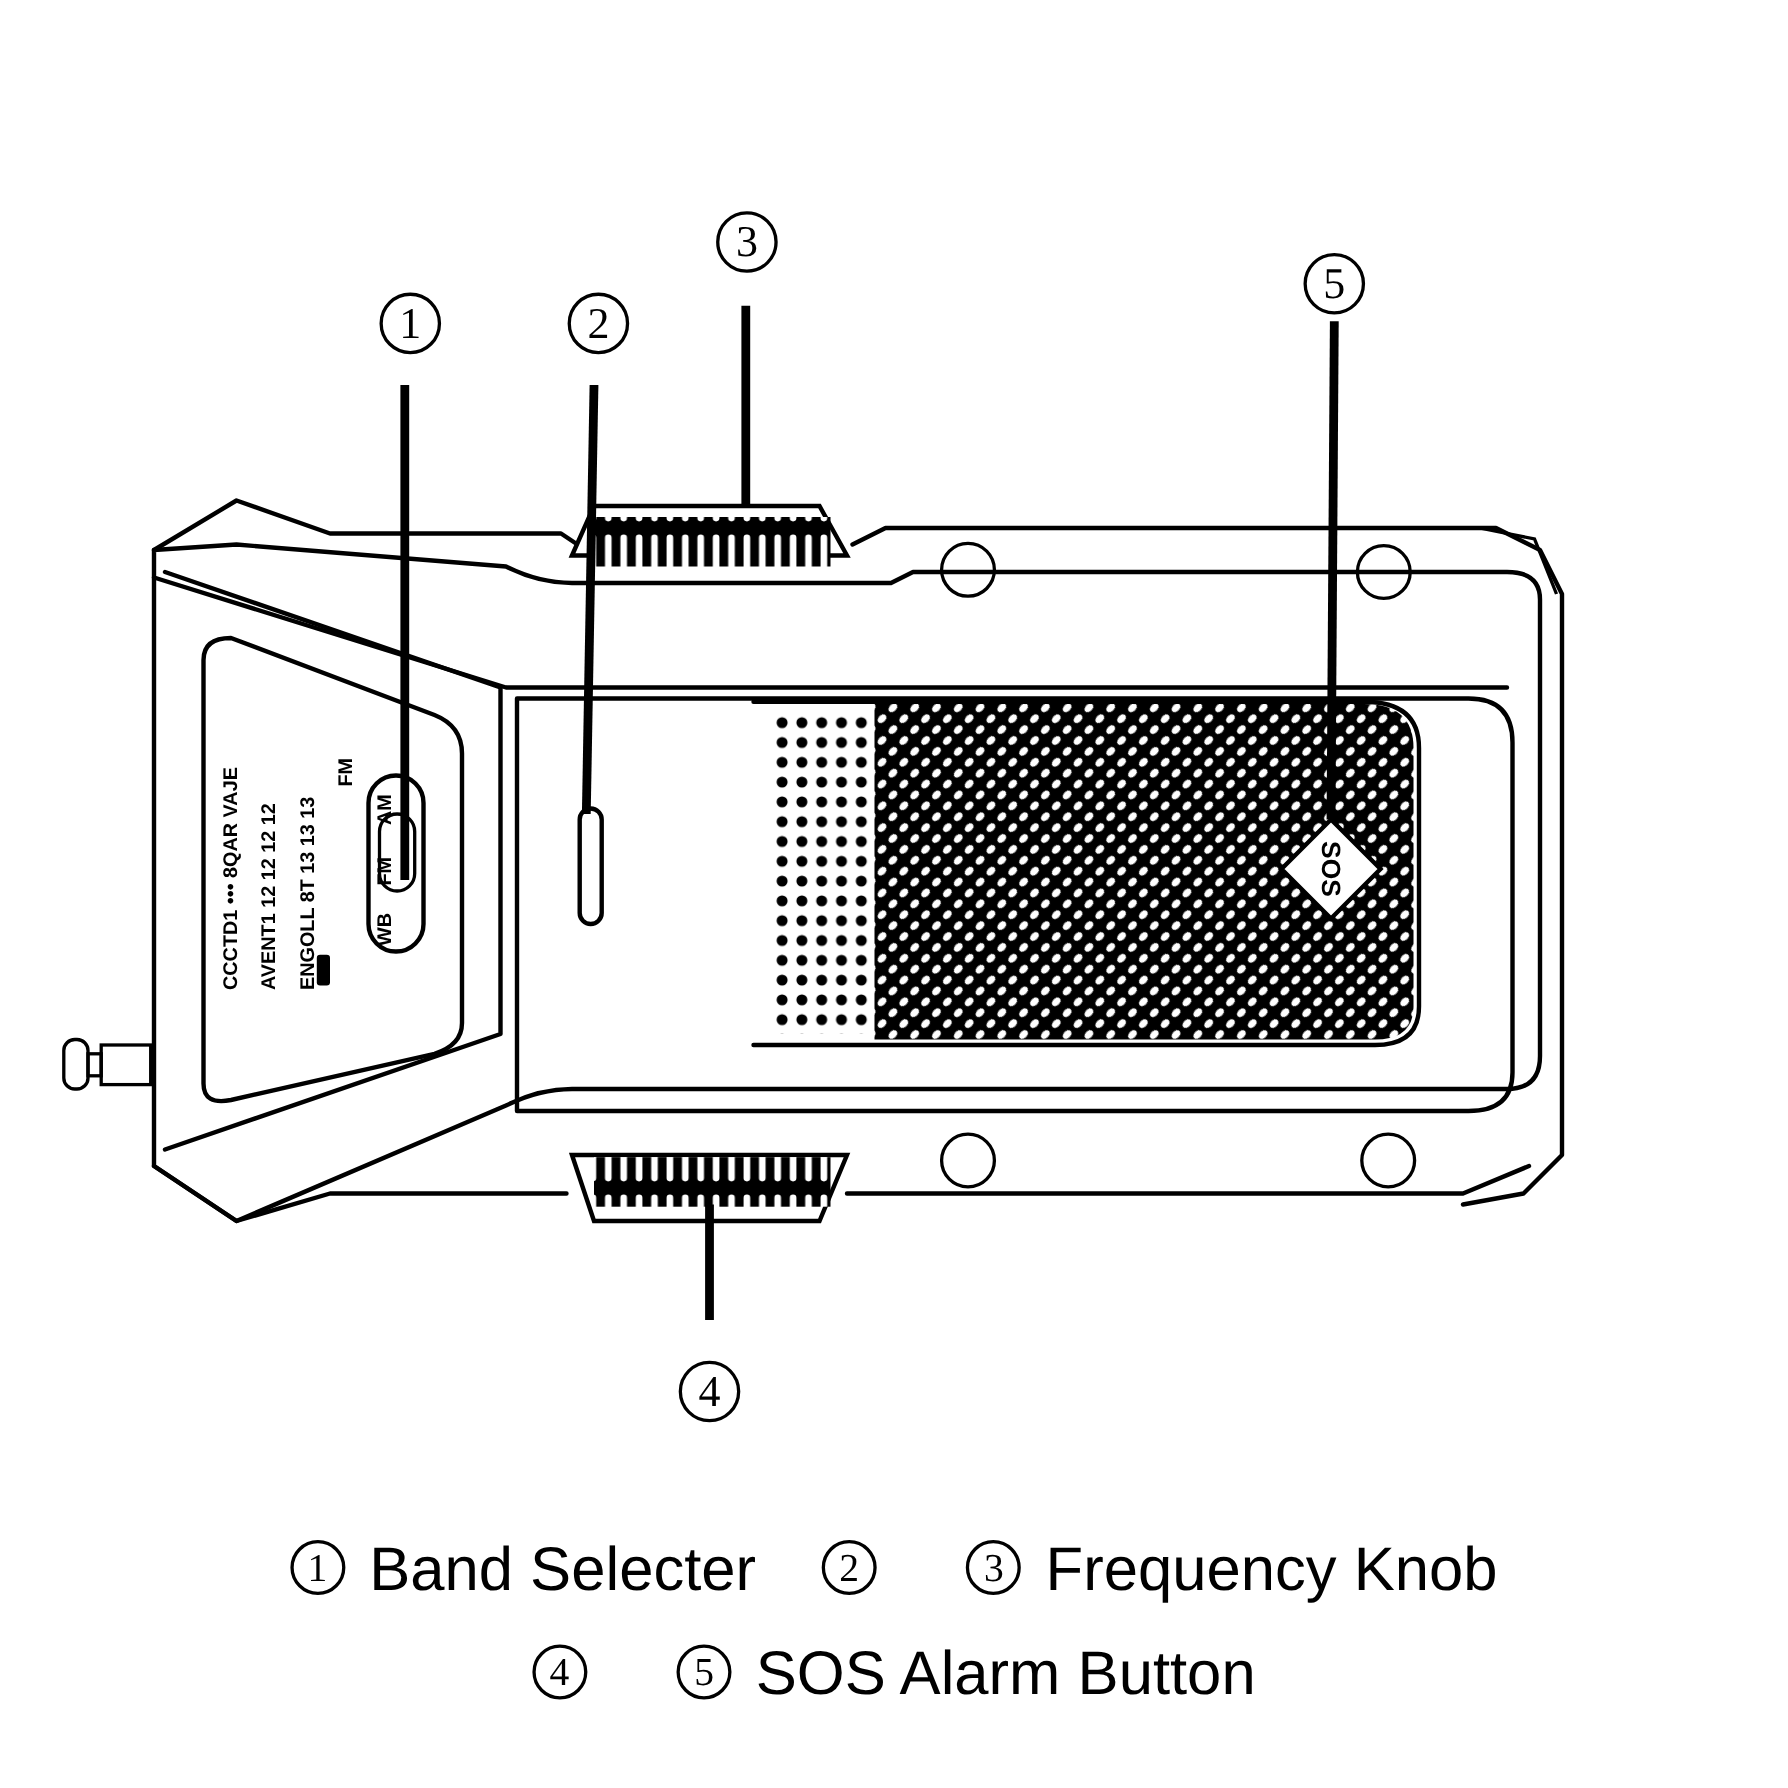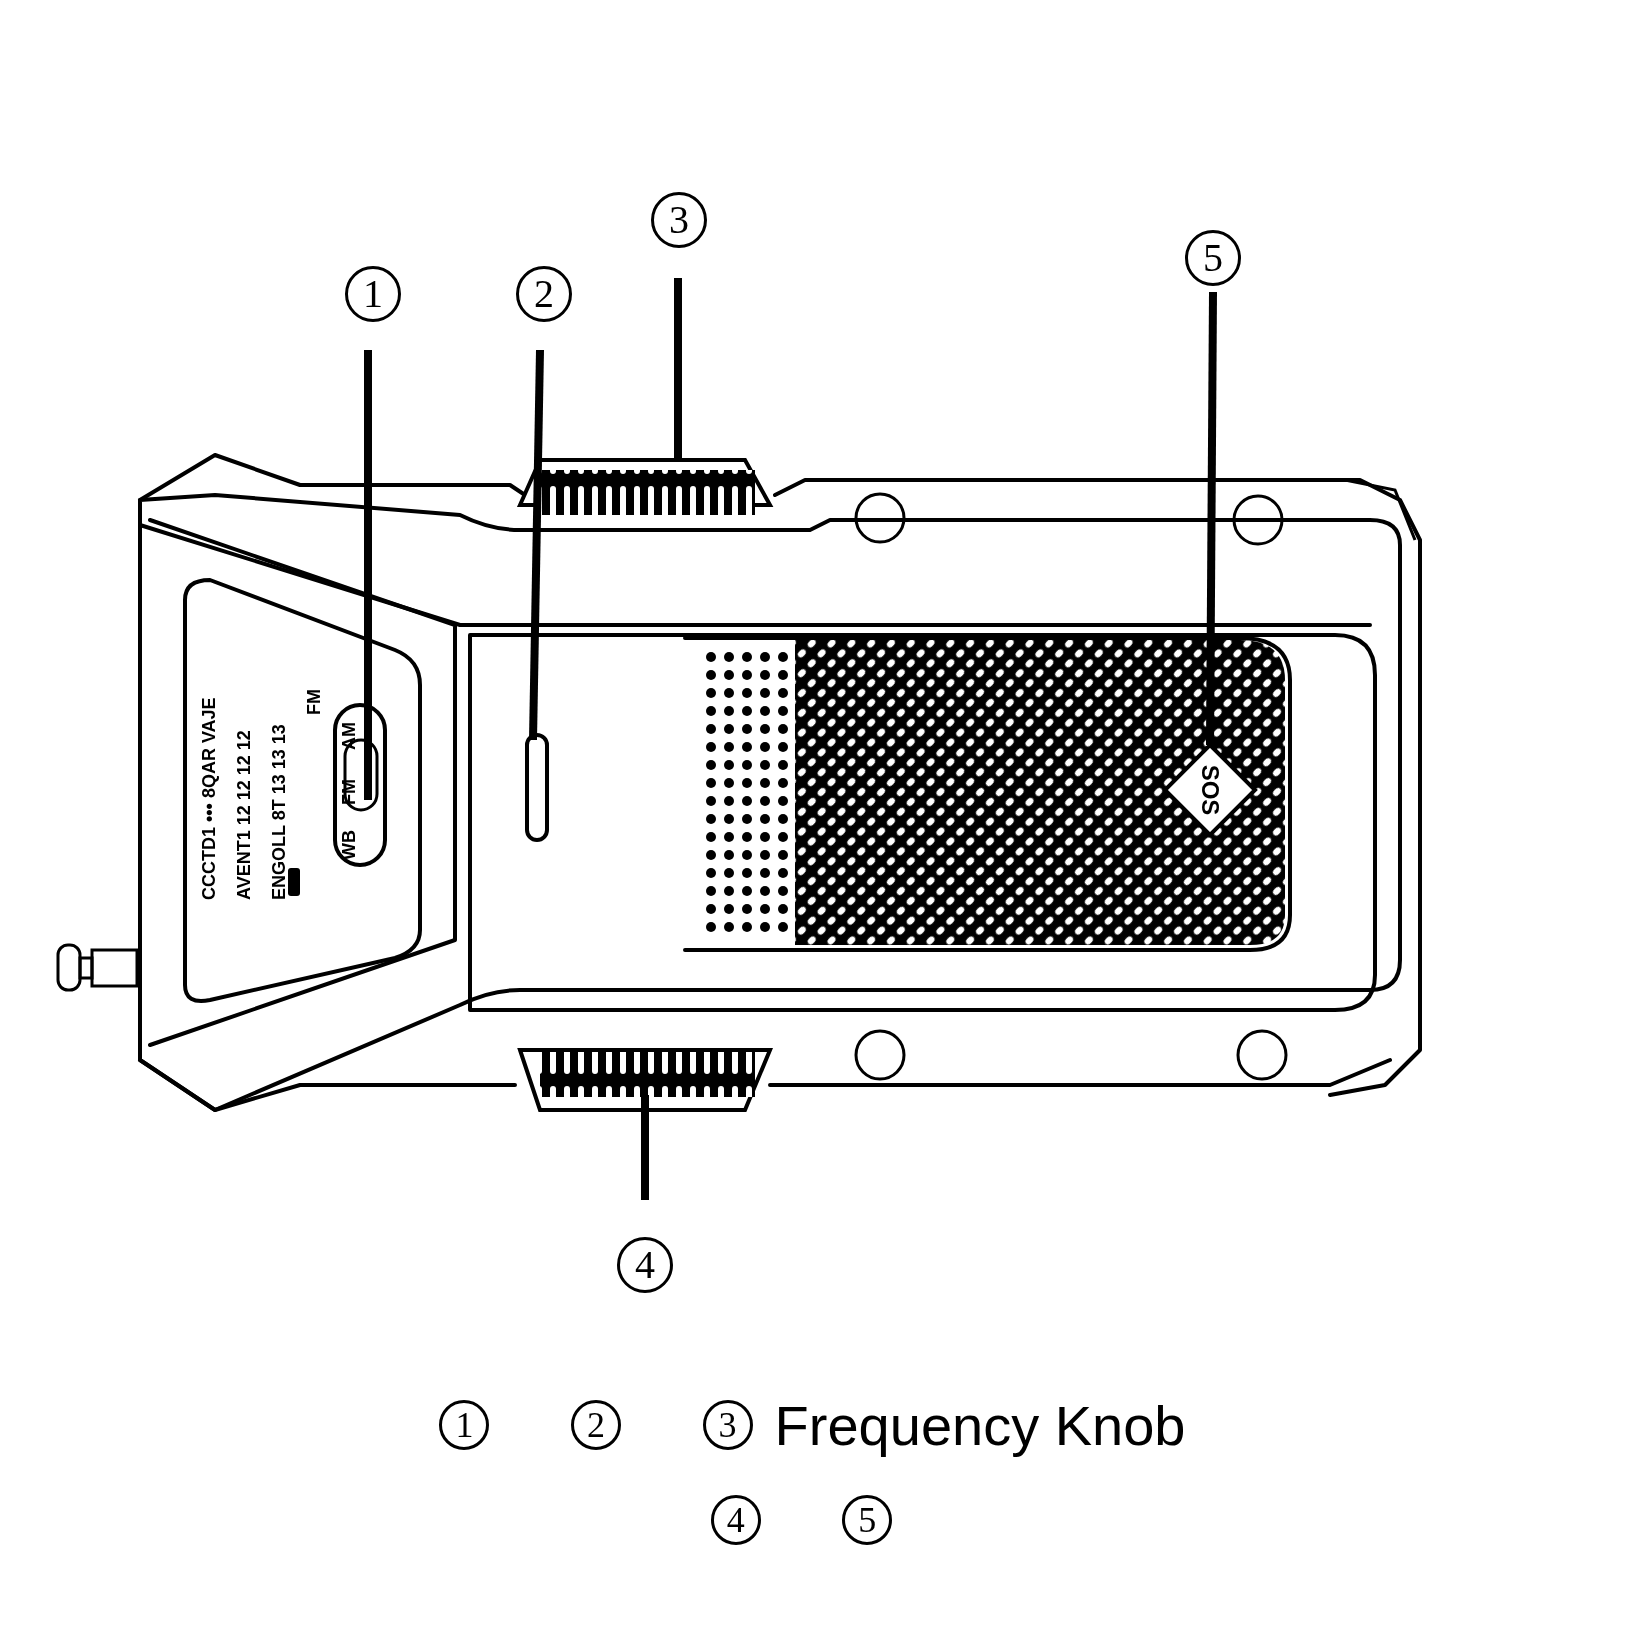--- a/index.html
+++ b/index.html
@@ -121,29 +121,31 @@
 
 <div class="callout-num" style="left:345px; top:266px;">1</div>
 <div class="callout-num" style="left:516px; top:266px;">2</div>
 <div class="callout-num" style="left:651px; top:192px;">3</div>
 <div class="callout-num" style="left:617px; top:1237px;">4</div>
 <div class="callout-num" style="left:1185px; top:230px;">5</div>
 
 <div class="legend" style="top:1385px;">
   <span class="legend-item">
     <span class="legend-num">1</span>
+    <span>Band Selecter</span>
   </span>
   <span class="legend-item">
     <span class="legend-num">2</span>
   </span>
   <span class="legend-item">
     <span class="legend-num">3</span>
     <span>Frequency Knob</span>
   </span>
 </div>
 <div class="legend" style="top:1480px;">
   <span class="legend-item">
     <span class="legend-num">4</span>
   </span>
   <span class="legend-item">
     <span class="legend-num">5</span>
+    <span>SOS Alarm Button</span>
   </span>
 </div>
 
 </body></html>

